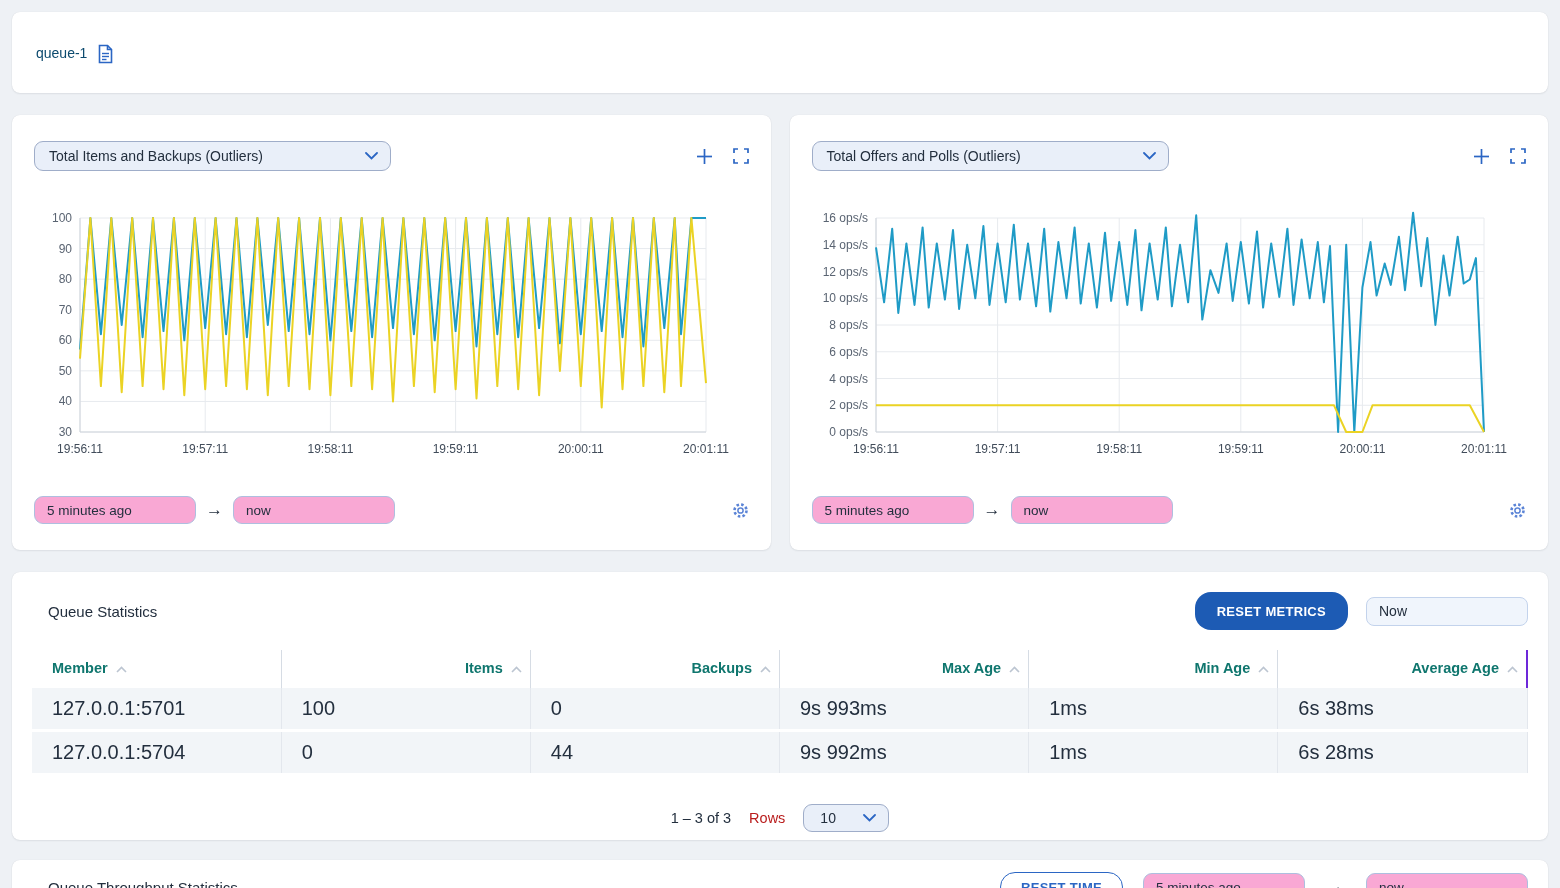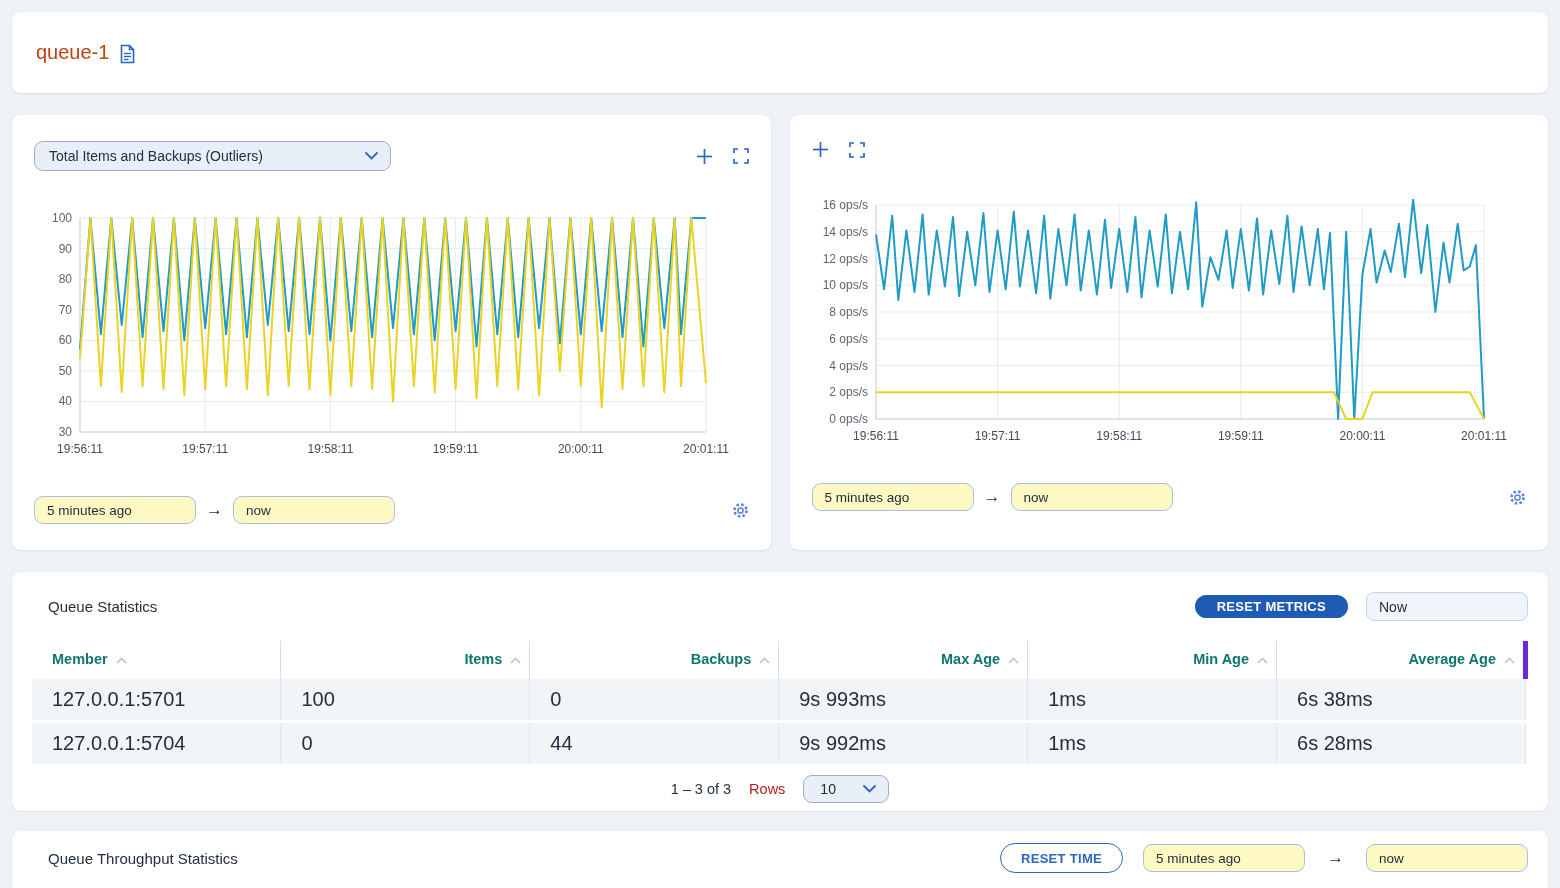--- a/index.html
+++ b/index.html
@@ -10,75 +10,75 @@
     font-family:"Liberation Sans", sans-serif;
     color:#232f3e;
   }
   .page { padding:12px; }
   .card {
     background:#fff; border-radius:8px;
     box-shadow:0 1px 2px rgba(16,24,40,.07), 0 0 1px rgba(16,24,40,.12);
   }
   
   .title-card { height:81px; padding:26px 24px; display:flex; align-items:center; gap:10px; }
-  .page-title { font-size:20px; color:#c2410c; }
+  .page-title { font-size:14px; color:#0c4a6e; }
   .doc-icon { display:inline-flex; cursor:pointer; margin-top:2px; }
 
   
   .charts-row { display:flex; gap:19px; margin-top:22px; }
   .chart-card { flex:1; height:435px; padding:26px 22px; display:flex; flex-direction:column; }
   .chart-head { display:flex; align-items:center; justify-content:space-between; }
   .pill-select {
     width:357px; height:30px; padding:0 12px 0 14px;
     background:#e9eff9; border:1px solid #9fadc9; border-radius:9px;
     display:flex; align-items:center; justify-content:space-between;
     font-size:14px; color:#232f3e; cursor:pointer;
   }
   .head-icons { display:flex; align-items:center; gap:20px; }
   .icon-btn { display:inline-flex; align-items:center; justify-content:center; cursor:pointer; background:none; border:none; padding:0; }
   .chart-wrap { margin-top:37px; }
   .time-row { margin-top:32px; display:flex; align-items:center; gap:8px; }
   .time-input {
     width:162px; height:28px; padding:0 12px;
-    background:#fef9c3; border:1px solid #adbfdf; border-radius:9px;
+    background:#f9a8d4; border:1px solid #adbfdf; border-radius:9px;
     font-size:13.5px; color:#232f3e; font-family:"Liberation Sans", sans-serif;
   }
   .arrow-glyph { font-size:17px; color:#232f3e; padding:0 2px; }
   .gear-wrap { margin-left:auto; cursor:pointer; display:inline-flex; }
 
   
   .stats-card { margin-top:22px; padding:20px 20px 8px; }
   .stats-head { display:flex; align-items:center; padding:0 0 0 16px; }
   .section-title { font-size:15px; color:#232f3e; }
   .stats-controls { margin-left:auto; display:flex; align-items:center; gap:18px; }
   .primary-btn {
-    height:23px; padding:0 22px; border:none; border-radius:16px;
+    height:38px; padding:0 22px; border:none; border-radius:16px;
     background:#1d5bb4; color:#fff; font-weight:bold; font-size:13px;
     letter-spacing:.3px; cursor:pointer; font-family:"Liberation Sans", sans-serif;
   }
   .now-input {
     width:162px; height:29px; padding:0 12px;
     background:#f0f5fc; border:1px solid #c3d3ec; border-radius:8px;
     font-size:14px; color:#232f3e; font-family:"Liberation Sans", sans-serif;
   }
   table.stats { width:100%; margin-top:20px; border-collapse:collapse; table-layout:fixed; }
   table.stats th {
     text-align:left; font-size:14.5px; font-weight:bold; color:#0f766e;
     padding:10px 8px 12px 20px; cursor:pointer; white-space:nowrap;
   }
   table.stats th + th { border-left:1px solid #d6dce4;text-align:right; }
-  table.stats th:last-child { border-right:5px solid #6d28d9; }
+  table.stats th:last-child { border-right:2px solid #6d28d9; }
   table.stats th .caret { margin-left:8px; }
   table.stats tbody tr { background:#f2f5f8; border-bottom:3px solid #fff; }
   table.stats td {
     font-size:20px; color:#232f3e; padding:9px 8px 9px 20px; white-space:nowrap;
   }
   table.stats td + td { border-left:1px solid #e3e7ed; }
   table.stats td:last-child { border-right:1px solid #e3e7ed; }
-  .pagination { margin-top:8px; display:flex; align-items:center; justify-content:center; gap:18px; }
+  .pagination { margin-top:28px; display:flex; align-items:center; justify-content:center; gap:18px; }
   .pag-range { font-size:14.5px; color:#232f3e; }
   .pag-rows-label { font-size:14.5px; color:#b91c1c; }
   .rows-select {
     width:86px; height:28px; padding:0 12px 0 16px;
     background:#e9eff9; border:1px solid #9fadc9; border-radius:9px;
     display:flex; align-items:center; justify-content:space-between;
     font-size:14px; cursor:pointer;
   }
 
   
@@ -179,20 +179,26 @@
           <svg width="17" height="17" viewBox="0 0 17 17" fill="none" stroke="#5b84d6">
               <circle cx="8.5" cy="8.5" r="2.6" stroke-width="1.5"></circle>
               <circle cx="8.5" cy="8.5" r="6" stroke-width="2.6" stroke-dasharray="2.5 2.2"></circle>
             </svg>
         </span>
       </div>
     </div>
 
     <div class="card chart-card">
       <div class="chart-head">
+        <div class="pill-select">
+          <span>Total Offers and Polls (Outliers)</span>
+          <svg width="13" height="8" viewBox="0 0 13 8">
+              <polyline points="1,1 6.5,6.5 12,1" fill="none" stroke="#2b66c4" stroke-width="1.8" stroke-linecap="round"></polyline>
+            </svg>
+        </div>
         <div class="head-icons">
           <span class="icon-btn">
             <svg width="17" height="17" viewBox="0 0 17 17">
                 <line x1="8.5" y1="1" x2="8.5" y2="16" stroke="#2b66c4" stroke-width="1.7"></line>
                 <line x1="1" y1="8.5" x2="16" y2="8.5" stroke="#2b66c4" stroke-width="1.7"></line>
               </svg>
           </span>
           <span class="icon-btn">
             <svg width="16" height="16" viewBox="0 0 16 16" fill="none" stroke="#2b66c4" stroke-width="1.7">
                 <path d="M1 5 V1 H5"></path>

